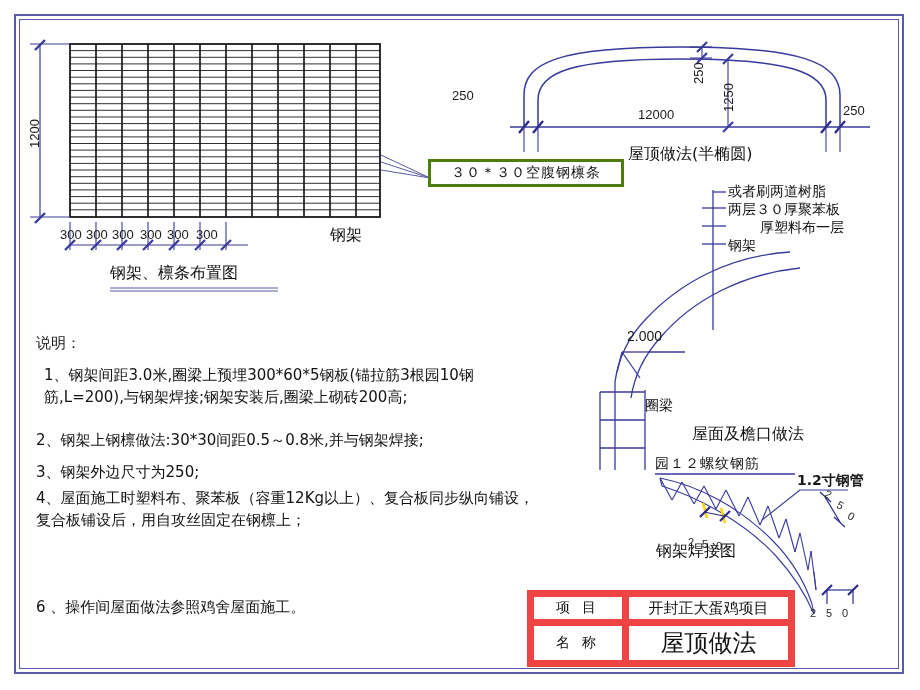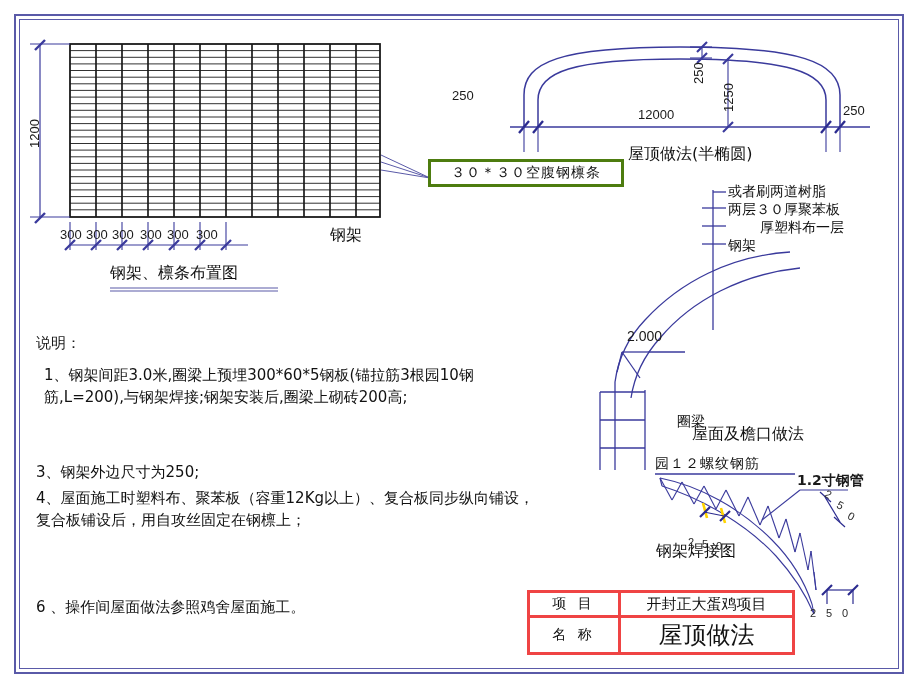--- a/index.html
+++ b/index.html
@@ -96,23 +96,23 @@
   }
   
   #title-block {
     position: absolute;
     left: 527px; top: 590px;
     width: 268px;
     border-collapse: collapse;
     background: #fff;
   }
   #title-block td {
-    border: 3px solid #ef4444;
+    border: 7px solid #ef4444;
     text-align: center;
-    font-family: Liberation Serif, serif;
+    font-family: Liberation Sans, sans-serif;
     color: #111;
     padding: 1px 2px;
   }
   .tb-key { width: 84px; font-size: 14px; letter-spacing: 4px; }
   .tb-val-1 { font-size: 15px; }
   .tb-val-2 { font-size: 24px; }
   .tb-row1 td { height: 20px; }
   .tb-row2 td { height: 24px; }
 </style>
 </head>
@@ -367,21 +367,21 @@
   <div class="txt dim" style="left:638px; top:108px;">12000</div>
   <div class="txt dim" style="left:843px; top:104px;">250</div>
   <div class="txt fig-title" style="left:628px; top:145px;">屋顶做法(半椭圆)</div>
 
   <div class="txt leader-label" style="left:728px; top:183px;">或者刷两道树脂</div>
   <div class="txt leader-label" style="left:728px; top:201px;">两层３０厚聚苯板</div>
   <div class="txt leader-label" style="left:728px; top:219px;margin-left:32px;">厚塑料布一层</div>
   <div class="txt leader-label" style="left:728px; top:237px;">钢架</div>
 
   <div class="txt dim" style="left:627px; top:328px; font-size:14px;">2.000</div>
-  <div class="txt leader-label" style="left:645px; top:413px;padding-left:32px;">圈梁</div>
+  <div class="txt leader-label" style="left:645px; top:397px;">圈梁</div>
   <div class="txt fig-title" style="left:692px; top:425px;">屋面及檐口做法</div>
 
   <div class="txt leader-label" style="left:655px; top:455px; letter-spacing:1px;">园１２螺纹钢筋</div>
   <div class="txt" style="left:797px; top:472px; font-family:'DejaVu Sans',sans-serif; font-size:14px; font-weight:bold;">1.2寸钢管</div>
 
   <div class="txt dim-sm" style="left:688px; top:536px;">2</div>
   <div class="txt dim-sm" style="left:702px; top:538px;">5</div>
   <div class="txt dim-sm" style="left:716px; top:540px;">0</div>
 
   <div class="txt dim-sm" style="left:825px; top:488px; transform:rotate(28deg);">2</div>
@@ -390,20 +390,21 @@
 
   <div class="txt dim-sm" style="left:810px; top:607px;">2</div>
   <div class="txt dim-sm" style="left:826px; top:607px;">5</div>
   <div class="txt dim-sm" style="left:842px; top:607px;">0</div>
 
   <div class="txt fig-title-lg" style="left:656px; top:542px;">钢架焊接图</div>
 
   <div class="txt note-head" style="left:36px; top:335px;">说明：</div>
 
   <div class="note-item" style="left:36px; top:365px;margin-left:8px;">1、钢架间距3.0米,圈梁上预埋300*60*5钢板(锚拉筋3根园10钢筋,L=200),与钢架焊接;钢架安装后,圈梁上砌砖200高;</div>
+  <div class="note-item" style="left:36px; top:430px;">2、钢架上钢檩做法:30*30间距0.5～0.8米,并与钢架焊接;</div>
   <div class="note-item" style="left:36px; top:462px;">3、钢架外边尺寸为250;</div>
   <div class="note-item" style="left:36px; top:488px;">4、屋面施工时塑料布、聚苯板（容重12Kg以上）、复合板同步纵向铺设，复合板铺设后，用自攻丝固定在钢檩上；</div>
   <div class="note-item" style="left:36px; top:597px;">6 、操作间屋面做法参照鸡舍屋面施工。</div>
 
   <table id="title-block">
     <tbody>
         <tr class="tb-row1">
       <td class="tb-key">项 目</td>
       <td class="tb-val-1">开封正大蛋鸡项目</td>
     </tr>

